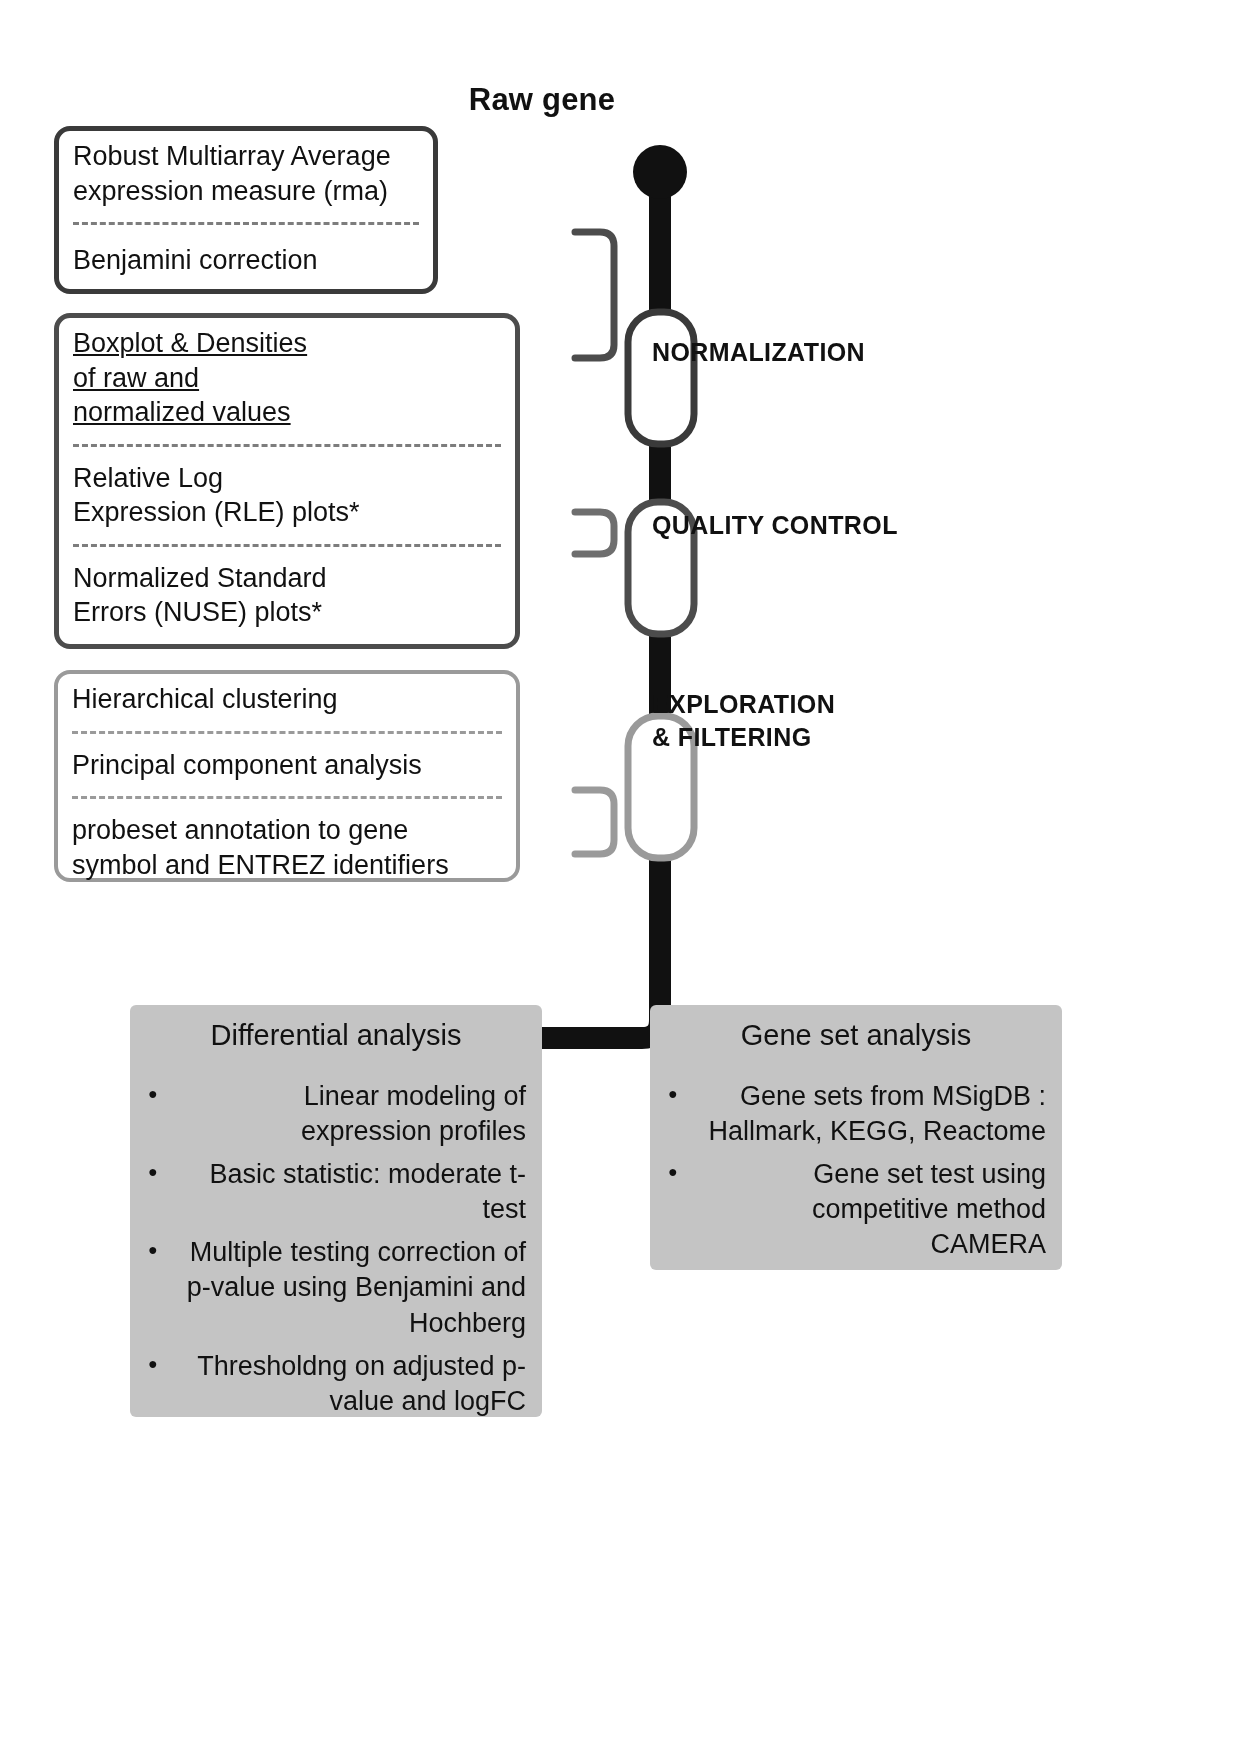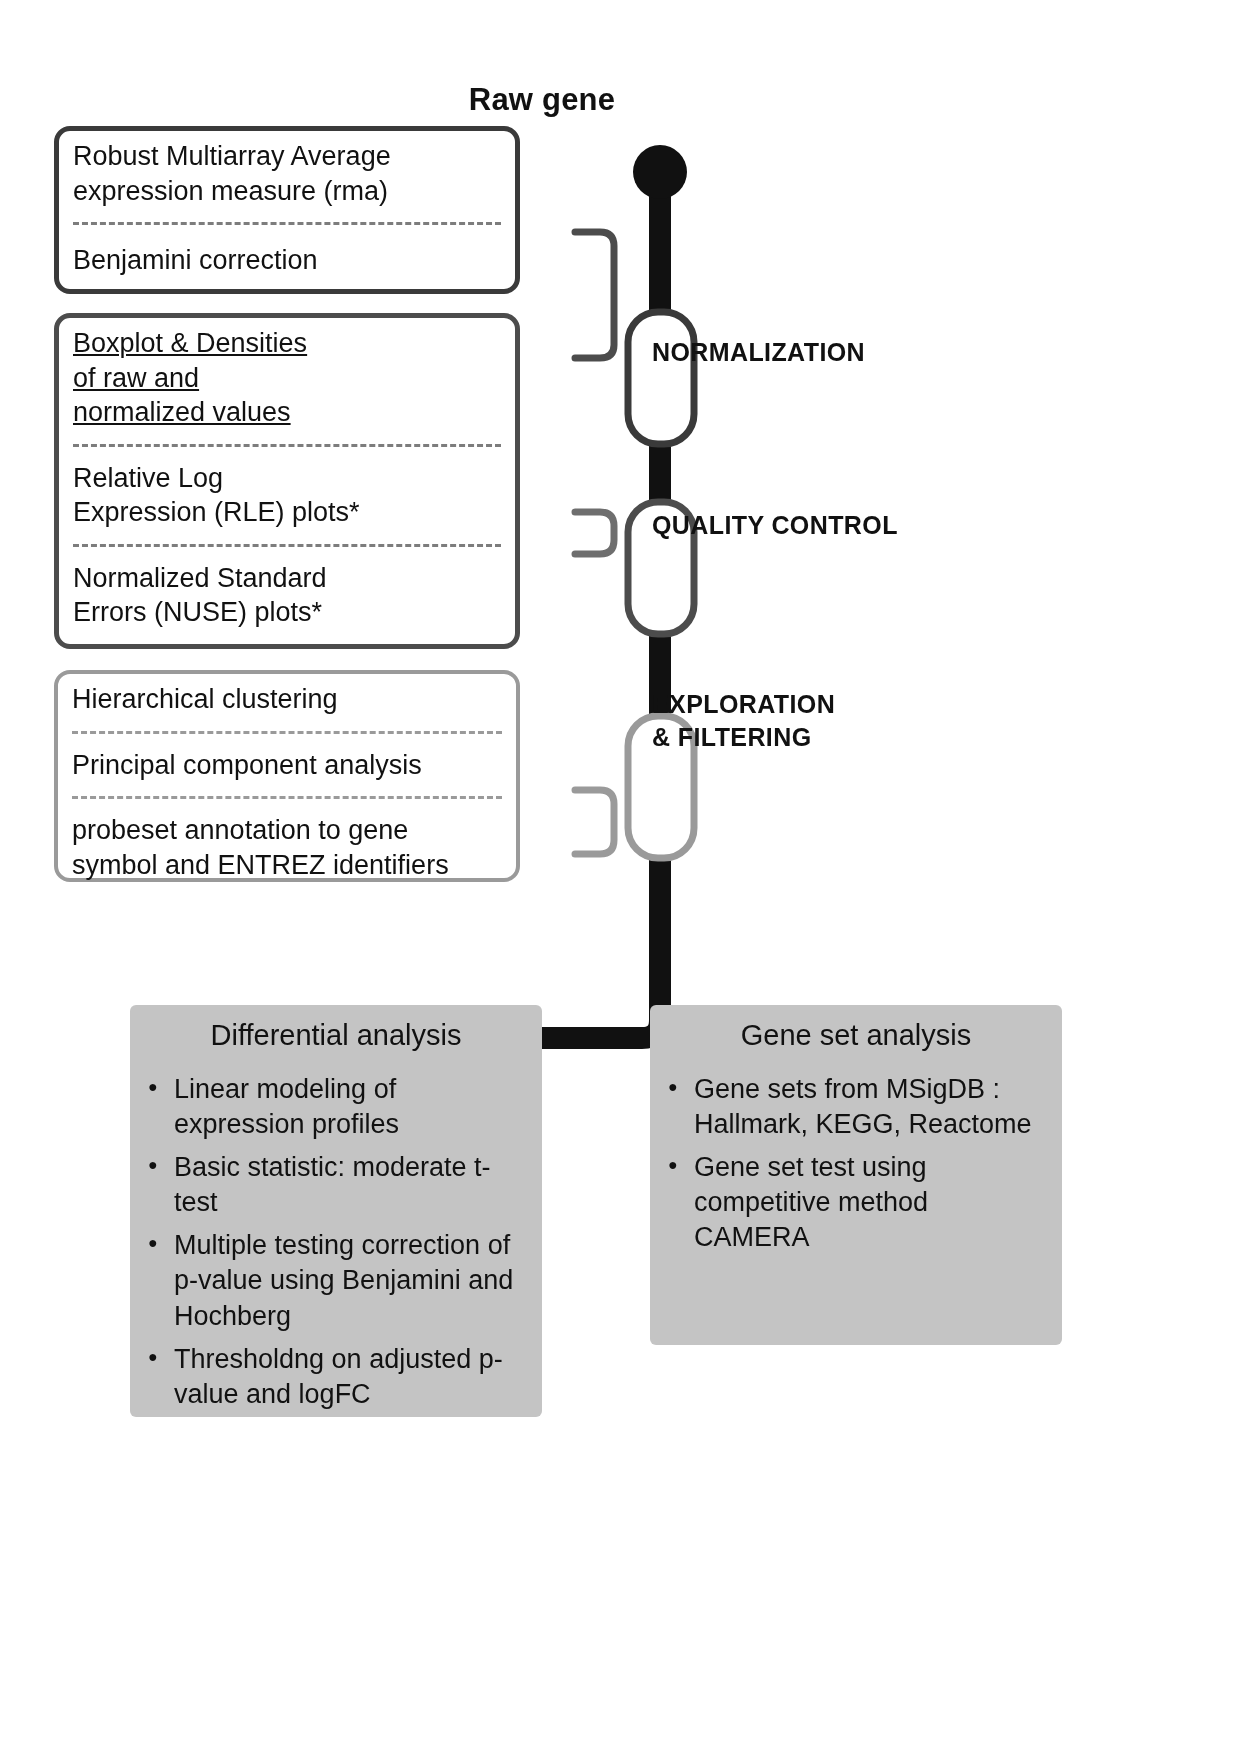--- a/index.html
+++ b/index.html
@@ -56,21 +56,21 @@
   }
   .lbox .sep {
     height: 0;
     border-top: 3px dashed #7d7d7d;
     margin: 10px 14px 10px 14px;
   }
 
   #box-normalization {
     left: 54px;
     top: 126px;
-    width: 466px;
+    width: 384px;
     height: 168px;
     border: 5px solid #3a3a3a;
   }
   #box-normalization .row { padding-top: 8px; }
 
   #box-qc {
     left: 54px;
     top: 313px;
     width: 466px;
     height: 336px;
@@ -105,23 +105,24 @@
     border-radius: 6px;
     padding: 0;
   }
   .panel-title {
     text-align: center;
     font-size: 29px;
     color: #111;
     padding: 14px 10px 4px 10px;
   }
   .panel ul {
-    margin: 16px 0 0 0;
+    margin: 23px 0 0 0;
     padding: 0 16px 18px 40px;
     list-style: none;
+    text-align: right;
   }
   .panel li {
     position: relative;
     font-size: 27px;
     line-height: 1.3;
     color: #111;
     margin-bottom: 8px;
     padding-left: 4px;
   }
   .panel li::before {
@@ -137,21 +138,21 @@
   #panel-differential {
     left: 130px;
     top: 1005px;
     width: 412px;
     height: 412px;
   }
   #panel-geneset {
     left: 650px;
     top: 1005px;
     width: 412px;
-    height: 340px;
+    height: 265px;
   }
 </style>
 </head>
 <body>
 
 <svg class="abs" id="flow-svg" viewBox="0 0 1240 1753">
 
   <path d="M660 172 L660 1005" stroke="#111111" stroke-width="22" fill="none"></path>
 
   <circle cx="660" cy="172" r="27" fill="#111111"></circle>

